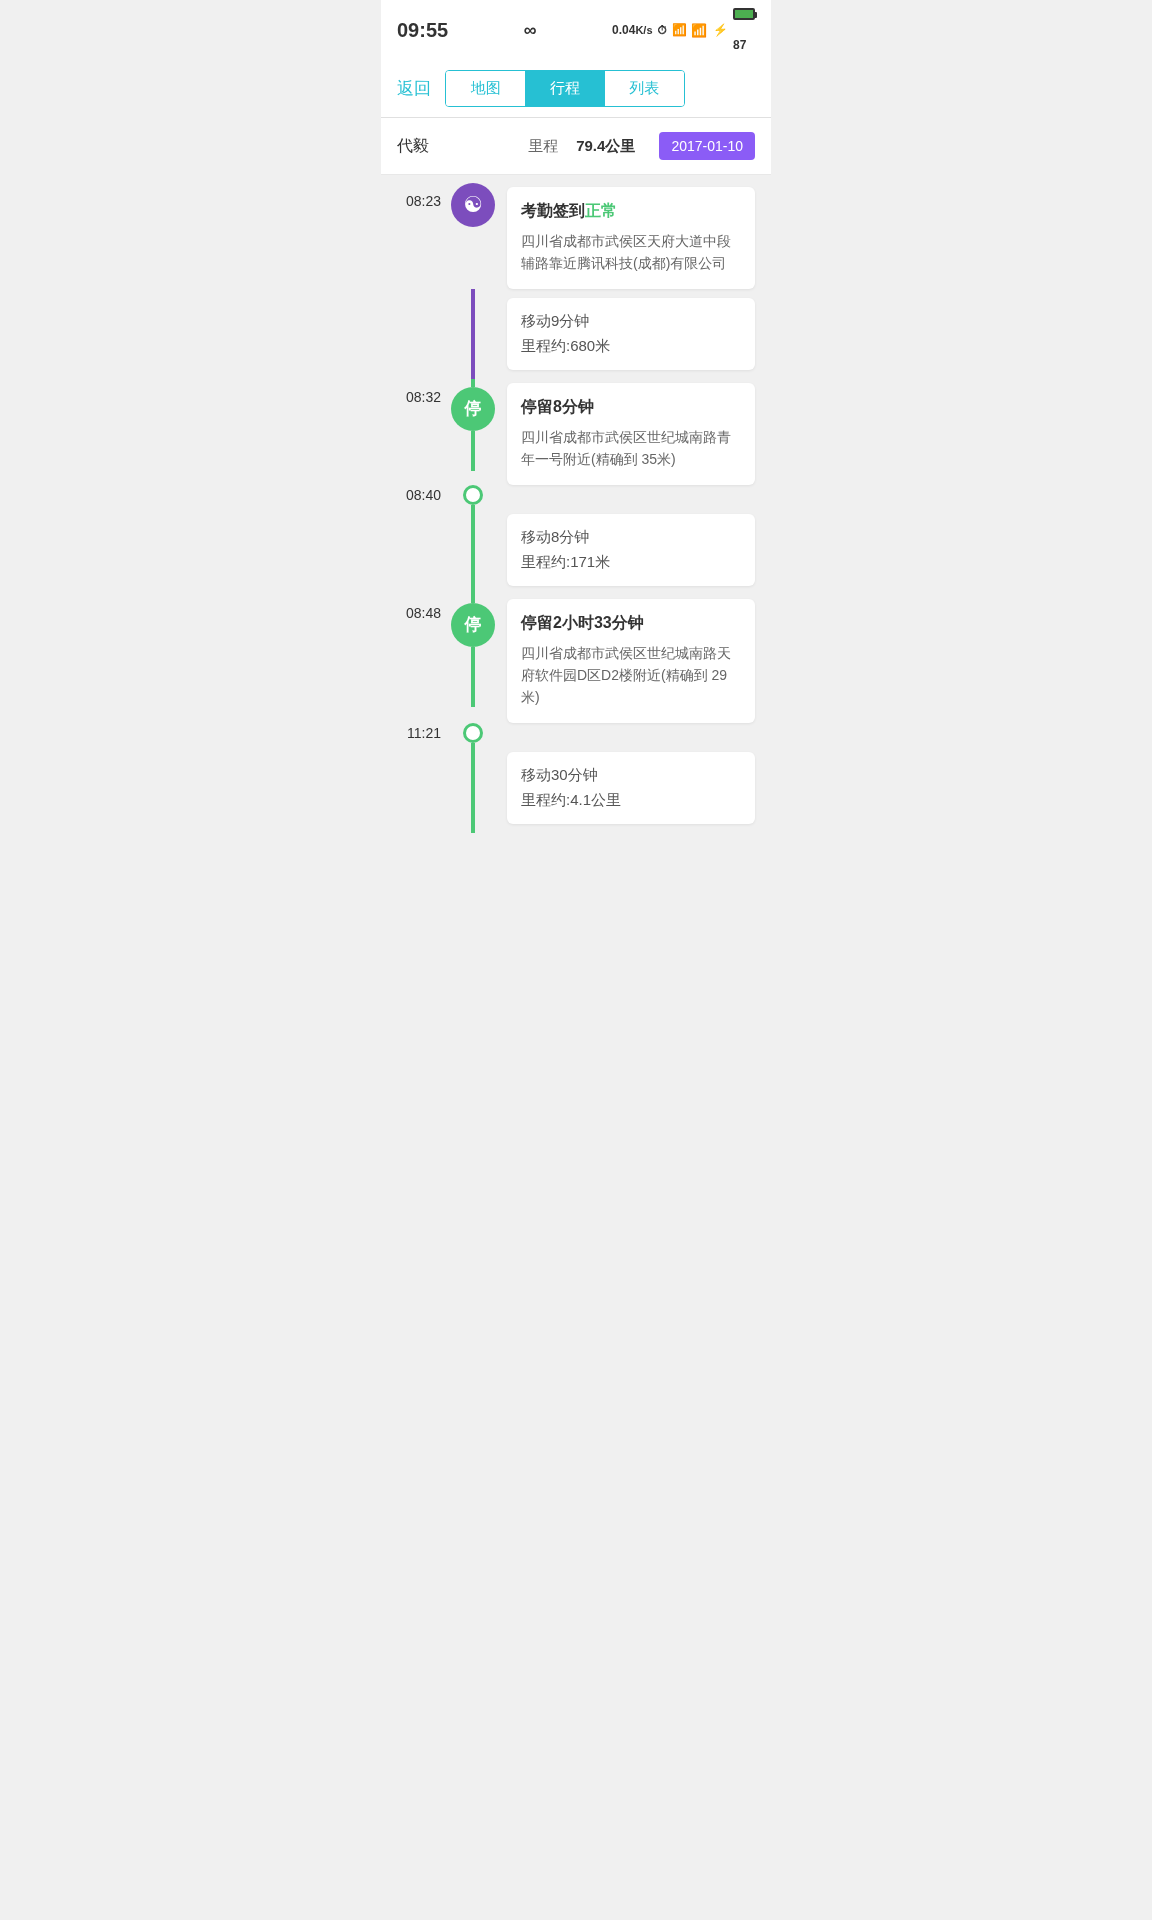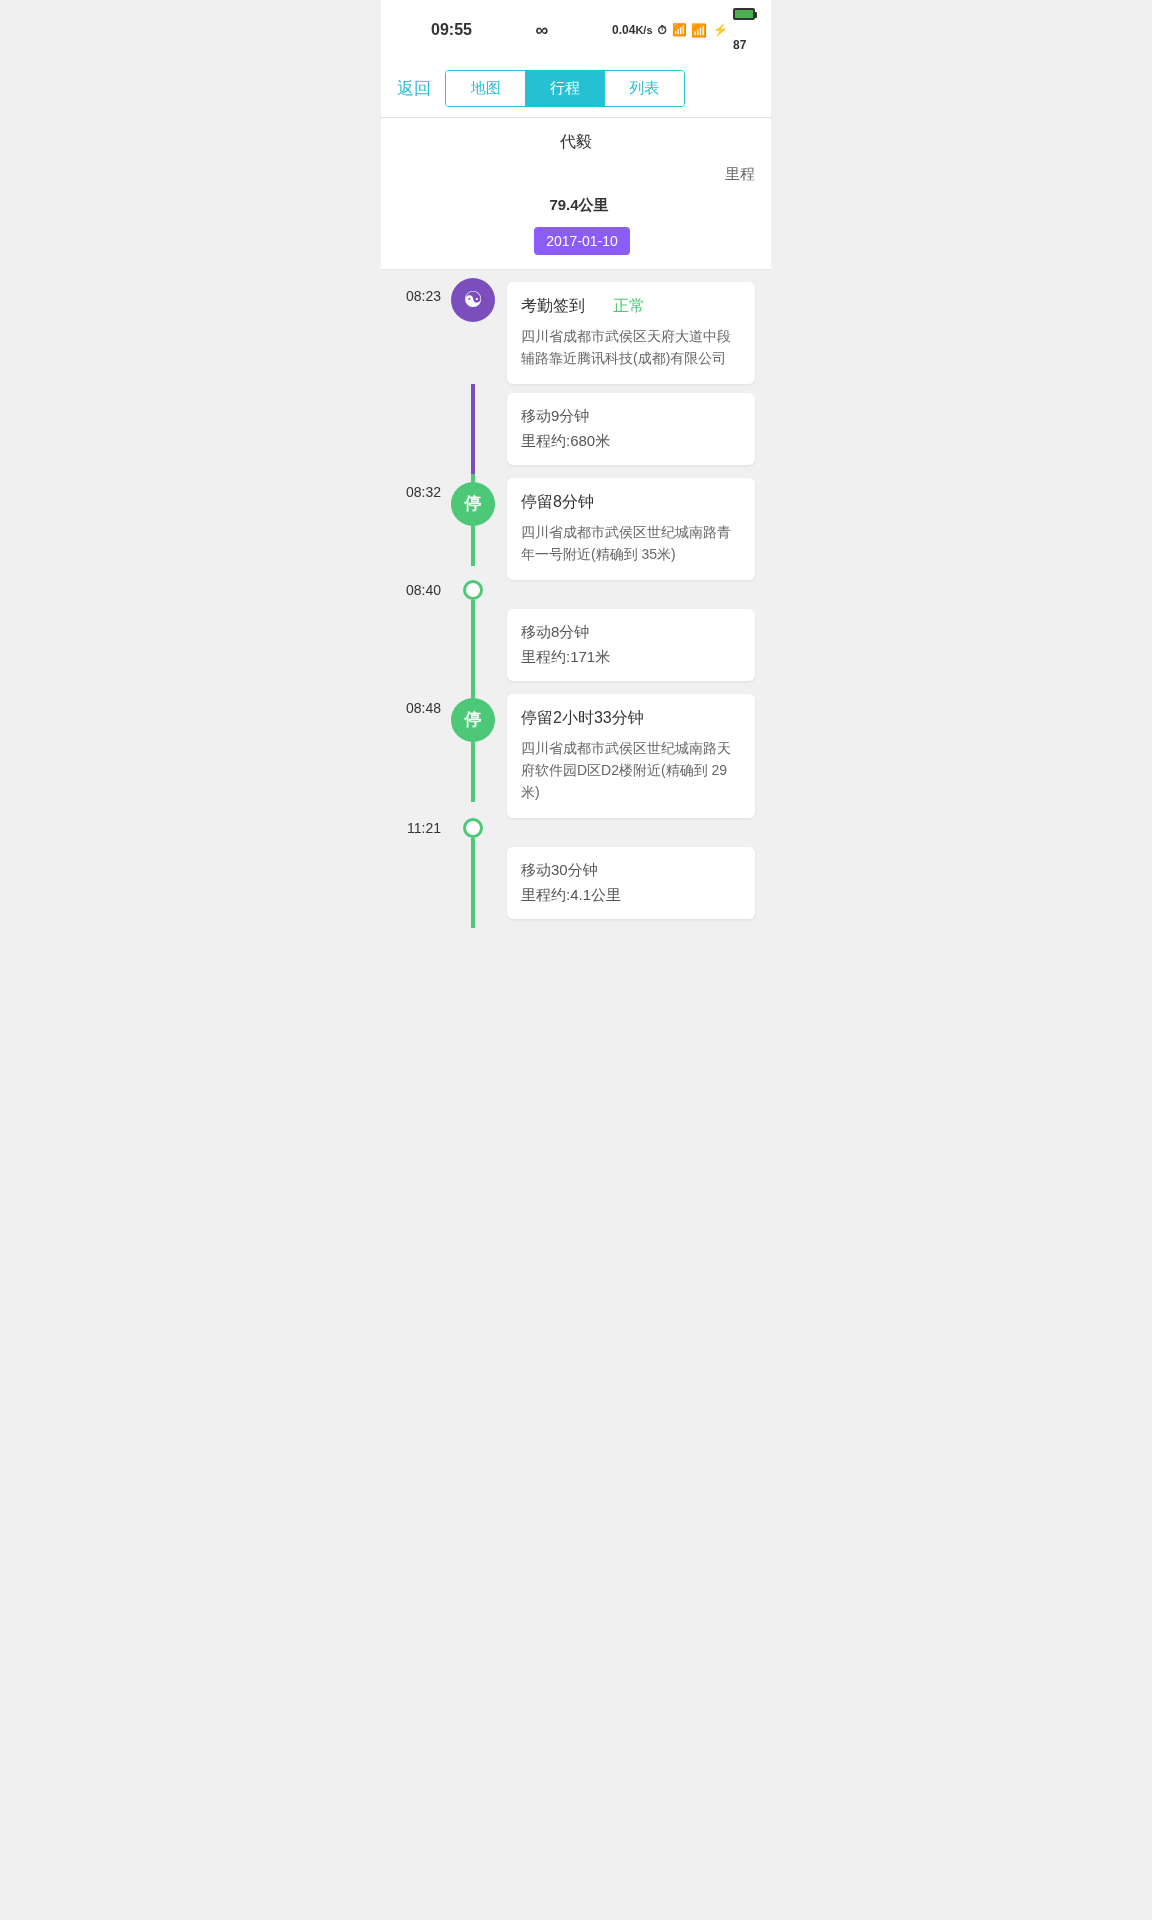--- a/index.html
+++ b/index.html
@@ -16,21 +16,21 @@
     
     .status-bar {
       background: #fff;
       display: flex;
       justify-content: space-between;
       align-items: center;
       padding: 8px 16px;
       font-size: 14px;
       font-weight: 600;
     }
-    .status-left { font-size: 16px; font-weight: 700; margin-left: 34px; }
+    .status-left { font-size: 20px; font-weight: 700; }
     .status-right {
       display: flex;
       align-items: center;
       gap: 5px;
       font-size: 12px;
     }
 
     
     .header-nav {
       background: #fff;
@@ -70,21 +70,20 @@
     }
 
     
     .info-row {
       background: #fff;
       display: flex;
       align-items: center;
       padding: 14px 16px;
       border-bottom: 1px solid #e8e8e8;
       gap: 12px;
-      flex-direction: column;
     }
     .info-name {
       font-size: 16px;
       color: #333;
       font-weight: 500;
     }
     .info-mileage-label {
       font-size: 15px;
       color: #666;
       margin-left: auto;
@@ -105,26 +104,26 @@
       white-space: nowrap;
     }
     .event-card {
       background: #fff;
       border-radius: 6px;
       padding: 14px;
       box-shadow: 0 1px 3px rgba(0,0,0,0.07);
     }
     .event-title {
       font-size: 16px;
-      font-weight: 400;
+      font-weight: 700;
       color: #333;
       margin-bottom: 8px;
       display: flex;
       align-items: center;
-      gap: 28px;
+      gap: 0;
       text-align: center;
     }
     .status-normal {
       color: #4cc876;
       font-size: 16px;
     }
     .event-address {
       font-size: 14px;
       color: #666;
       line-height: 1.6;

